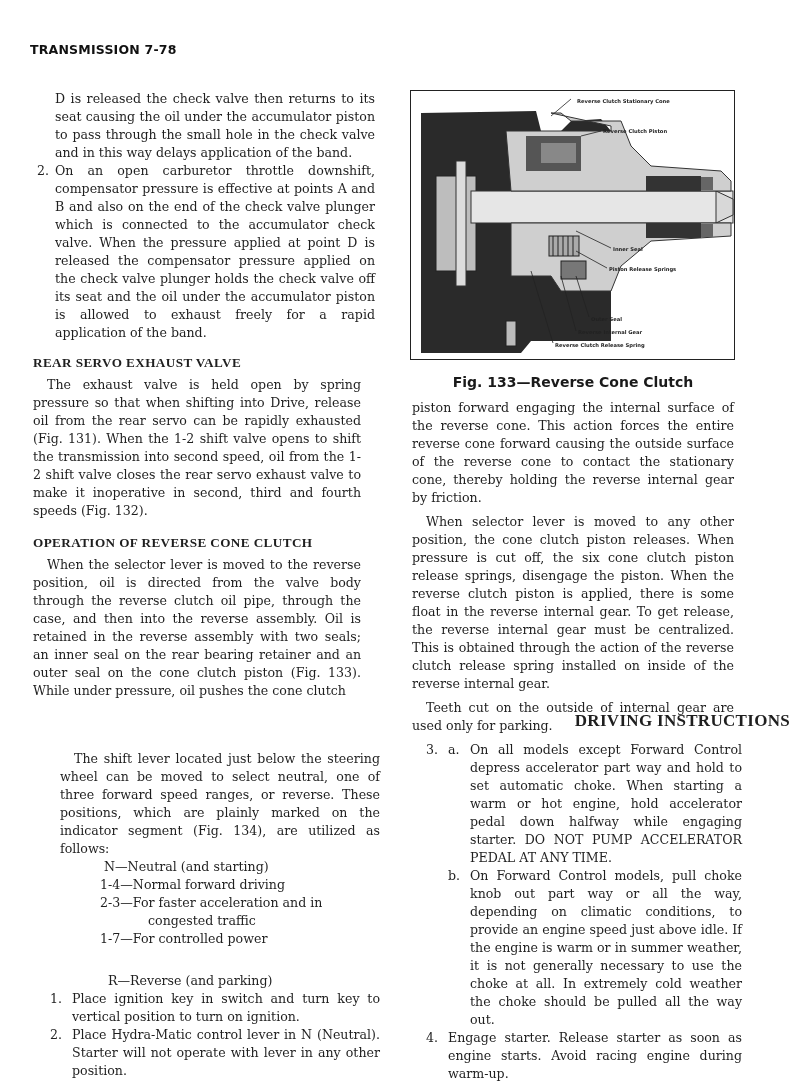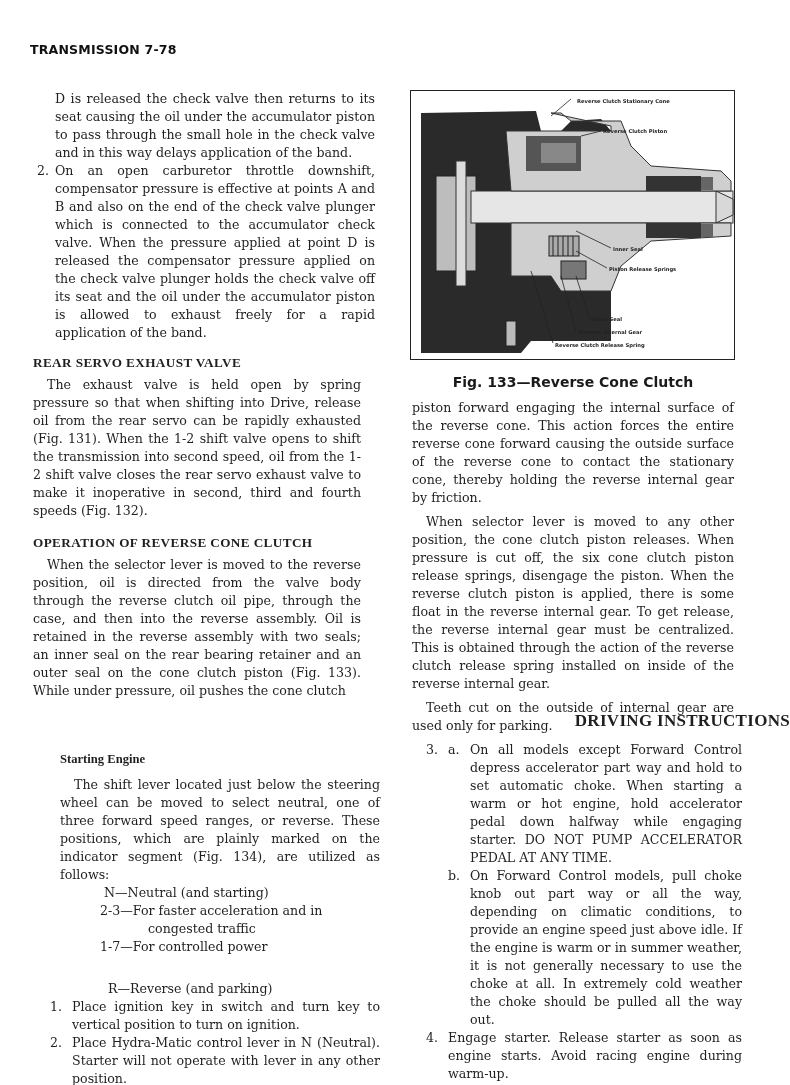--- a/index.html
+++ b/index.html
@@ -122,24 +122,24 @@
 
 <div class="col col-right-top">
   <p>piston forward engaging the internal surface of the reverse cone. This action forces the entire reverse cone forward causing the outside surface of the reverse cone to contact the stationary cone, thereby holding the reverse internal gear by friction.</p>
   <p class="indent para-gap">When selector lever is moved to any other position, the cone clutch piston releases. When pressure is cut off, the six cone clutch piston release springs, disengage the piston. When the reverse clutch piston is applied, there is some float in the reverse internal gear. To get release, the reverse internal gear must be centralized. This is obtained through the action of the reverse clutch release spring installed on inside of the reverse internal gear.</p>
   <p class="indent para-gap">Teeth cut on the outside of internal gear are used only for parking.</p>
 </div>
 
 <div class="center-head">DRIVING INSTRUCTIONS</div>
 
 <div class="col col-left-bottom" style="top:750px;left:60px;">
-  <h4 class="sub">Starting Engine</h4>
   <p class="indent">The shift lever located just below the steering wheel can be moved to select neutral, one of three forward speed ranges, or reverse. These positions, which are plainly marked on the indicator segment (Fig. 134), are utilized as follows:</p>
   <div class="list-legend">
     <div><span>N—Neutral (and starting)</span></div>
+    <div style="margin-left:-4px;"><span>1-4—Normal forward driving</span></div>
     <div style="margin-left:-4px;">
       <span>2-3—For faster acceleration and in</span>
       <div class="cont" style="padding-left:48px;">congested traffic</div>
     </div>
     <div style="margin-left:-4px;"><span>1-7—For controlled power</span></div>
     <div style="margin-left:4px;margin-top:24px;"><span>R—Reverse (and parking)</span></div>
   </div>
   <div class="numbered" style="margin-left:-10px;padding-left:22px;">
     <span class="num">1.</span>
     <p>Place ignition key in switch and turn key to vertical position to turn on ignition.</p>

